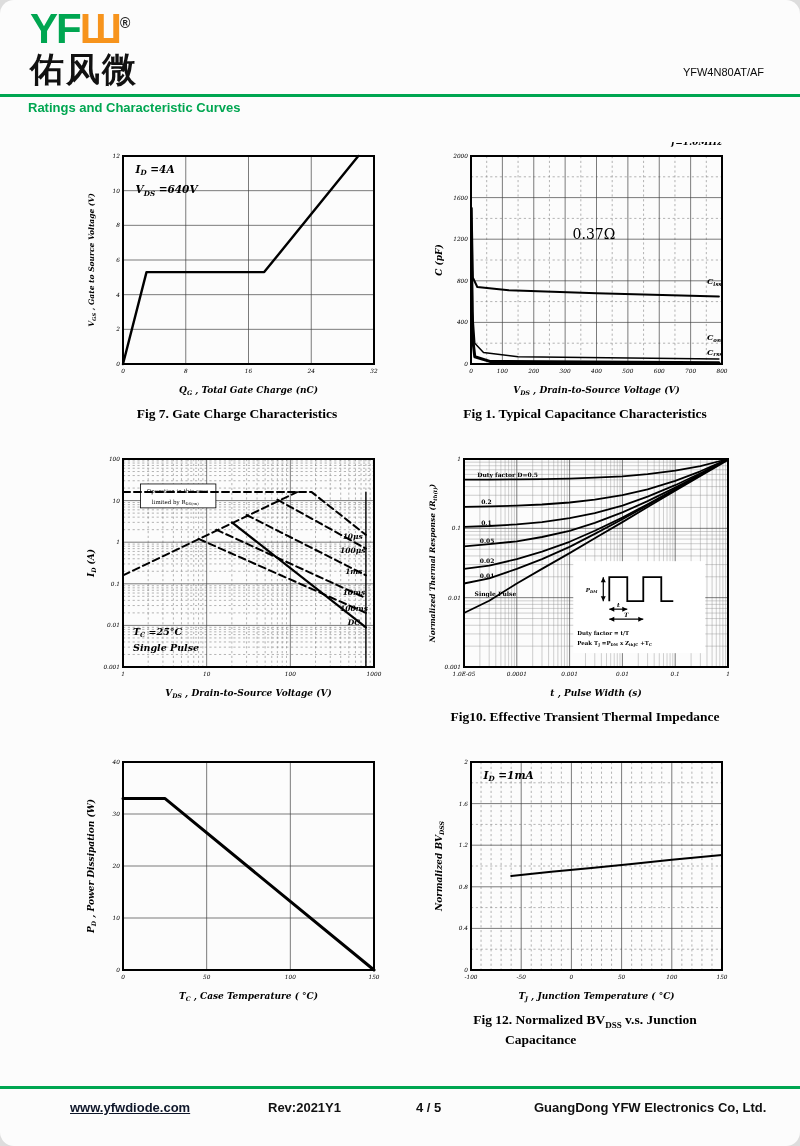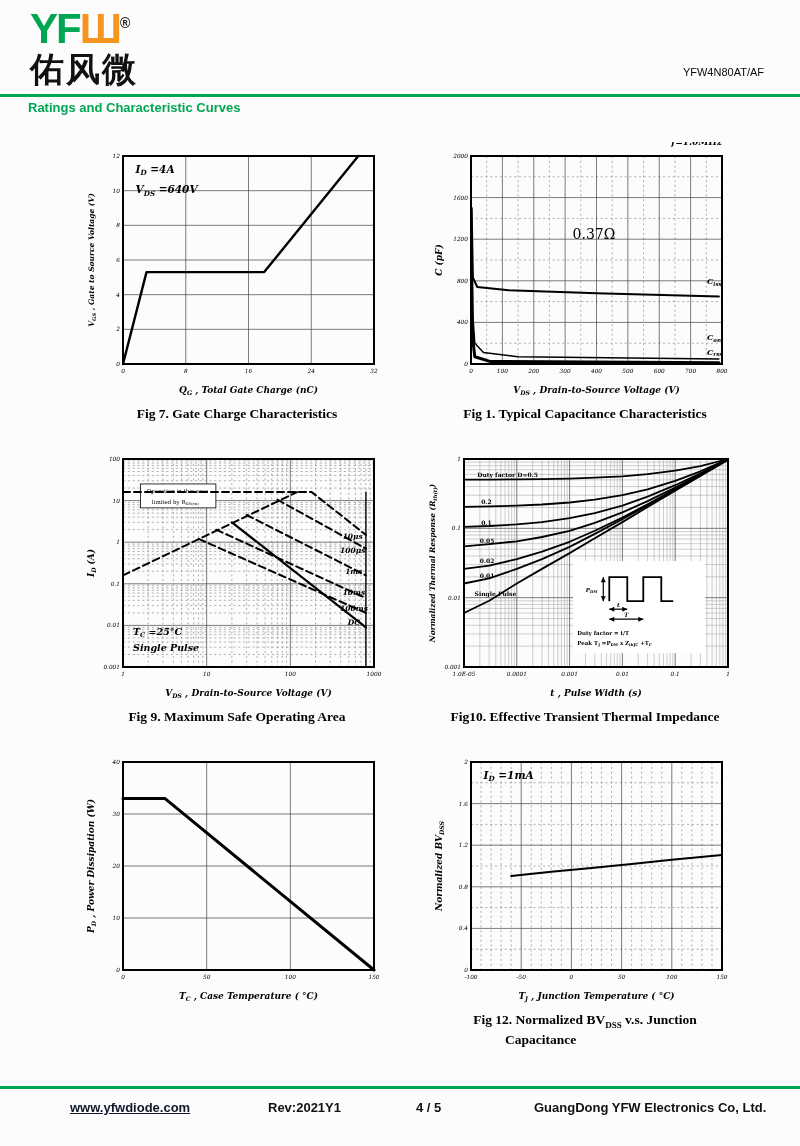--- a/index.html
+++ b/index.html
@@ -1,16 +1,16 @@
 <!DOCTYPE html>
 <html><head>
 <meta charset="utf-8">
 <style>
   html,body{margin:0;padding:0;background:#ddd;}
-  .page{position:relative;width:800px;height:1146px;background:#fcfcfc;font-family:"Liberation Sans",sans-serif;overflow:hidden;}
+  .page{position:relative;width:800px;height:1146px;background:#fcfcfc;font-family:"Liberation Sans",sans-serif;overflow:hidden;border-radius:14px;}
   .logo{position:absolute;top:8px;left:30px;line-height:1;}
   .logo-row{font-weight:900;font-size:42px;letter-spacing:-2px;font-family:"Liberation Sans",sans-serif;}
   .logo-yf{color:#00A651;}
   .logo-w{color:#F7941D;}
   .logo-reg{font-size:14px;vertical-align:super;color:#222;font-weight:bold;letter-spacing:0;}
   .logo-cn{font-size:34px;font-weight:bold;color:#111;margin-top:2px;letter-spacing:2px;}
   .part-number{position:absolute;top:66px;right:36px;font-size:11px;font-weight:normal;color:#0a0a0a;}
   .rule{position:absolute;left:0;width:100%;height:3px;background:#00A651;}
   .rule-top{top:94px;}
   .rule-bottom{top:1086px;}
@@ -237,21 +237,20 @@
             <text x="257.625" y="94.08" font-size="7.5" text-anchor="start" fill="#000" font-family="&quot;DejaVu Serif&quot;,&quot;Liberation Serif&quot;,serif" font-style="italic" font-weight="bold"><tspan>10μs</tspan></text>
             <text x="255.115" y="107.60000000000001" font-size="7.5" text-anchor="start" fill="#000" font-family="&quot;DejaVu Serif&quot;,&quot;Liberation Serif&quot;,serif" font-style="italic" font-weight="bold"><tspan>100μs</tspan></text>
             <text x="260.135" y="129.44" font-size="7.5" text-anchor="start" fill="#000" font-family="&quot;DejaVu Serif&quot;,&quot;Liberation Serif&quot;,serif" font-style="italic" font-weight="bold"><tspan>1ms</tspan></text>
             <text x="257.625" y="150.24" font-size="7.5" text-anchor="start" fill="#000" font-family="&quot;DejaVu Serif&quot;,&quot;Liberation Serif&quot;,serif" font-style="italic" font-weight="bold"><tspan>10ms</tspan></text>
             <text x="255.115" y="165.84" font-size="7.5" text-anchor="start" fill="#000" font-family="&quot;DejaVu Serif&quot;,&quot;Liberation Serif&quot;,serif" font-style="italic" font-weight="bold"><tspan>100ms</tspan></text>
             <text x="262.645" y="180.4" font-size="7.5" text-anchor="start" fill="#000" font-family="&quot;DejaVu Serif&quot;,&quot;Liberation Serif&quot;,serif" font-style="italic" font-weight="bold"><tspan>DC</tspan></text>
             <text x="163.5" y="251" font-size="9" text-anchor="middle" fill="#000" font-family="&quot;DejaVu Serif&quot;,&quot;Liberation Serif&quot;,serif" font-style="italic" font-weight="bold"><tspan>V</tspan><tspan dy="1.98" font-size="6.12">DS</tspan><tspan dy="-1.98"> , Drain-to-Source Voltage (V)</tspan></text>
             <text font-size="9" text-anchor="middle" fill="#000" font-family="&quot;DejaVu Serif&quot;,&quot;Liberation Serif&quot;,serif" font-style="italic" font-weight="bold" transform="translate(9,118) rotate(-90)"><tspan>I</tspan><tspan dy="1.98" font-size="6.12">D</tspan><tspan dy="-1.98"> (A)</tspan></text>
           </svg>
         </div>
-      <figcaption>Fig 9. Maximum Safe Operating Area</figcaption>
     </figure>
 
     <figure>
       <div class="chart">
           <svg width="318" height="256" viewBox="0 0 318 256">
             <line x1="53.89438377105821" y1="14" x2="53.89438377105821" y2="222" stroke="#888" stroke-width="0.4"></line>
             <line x1="63.19200224919818" y1="14" x2="63.19200224919818" y2="222" stroke="#888" stroke-width="0.4"></line>
             <line x1="69.78876754211642" y1="14" x2="69.78876754211642" y2="222" stroke="#888" stroke-width="0.4"></line>
             <line x1="74.9056162289418" y1="14" x2="74.9056162289418" y2="222" stroke="#888" stroke-width="0.4"></line>
             <line x1="79.08638602025638" y1="14" x2="79.08638602025638" y2="222" stroke="#888" stroke-width="0.4"></line>

